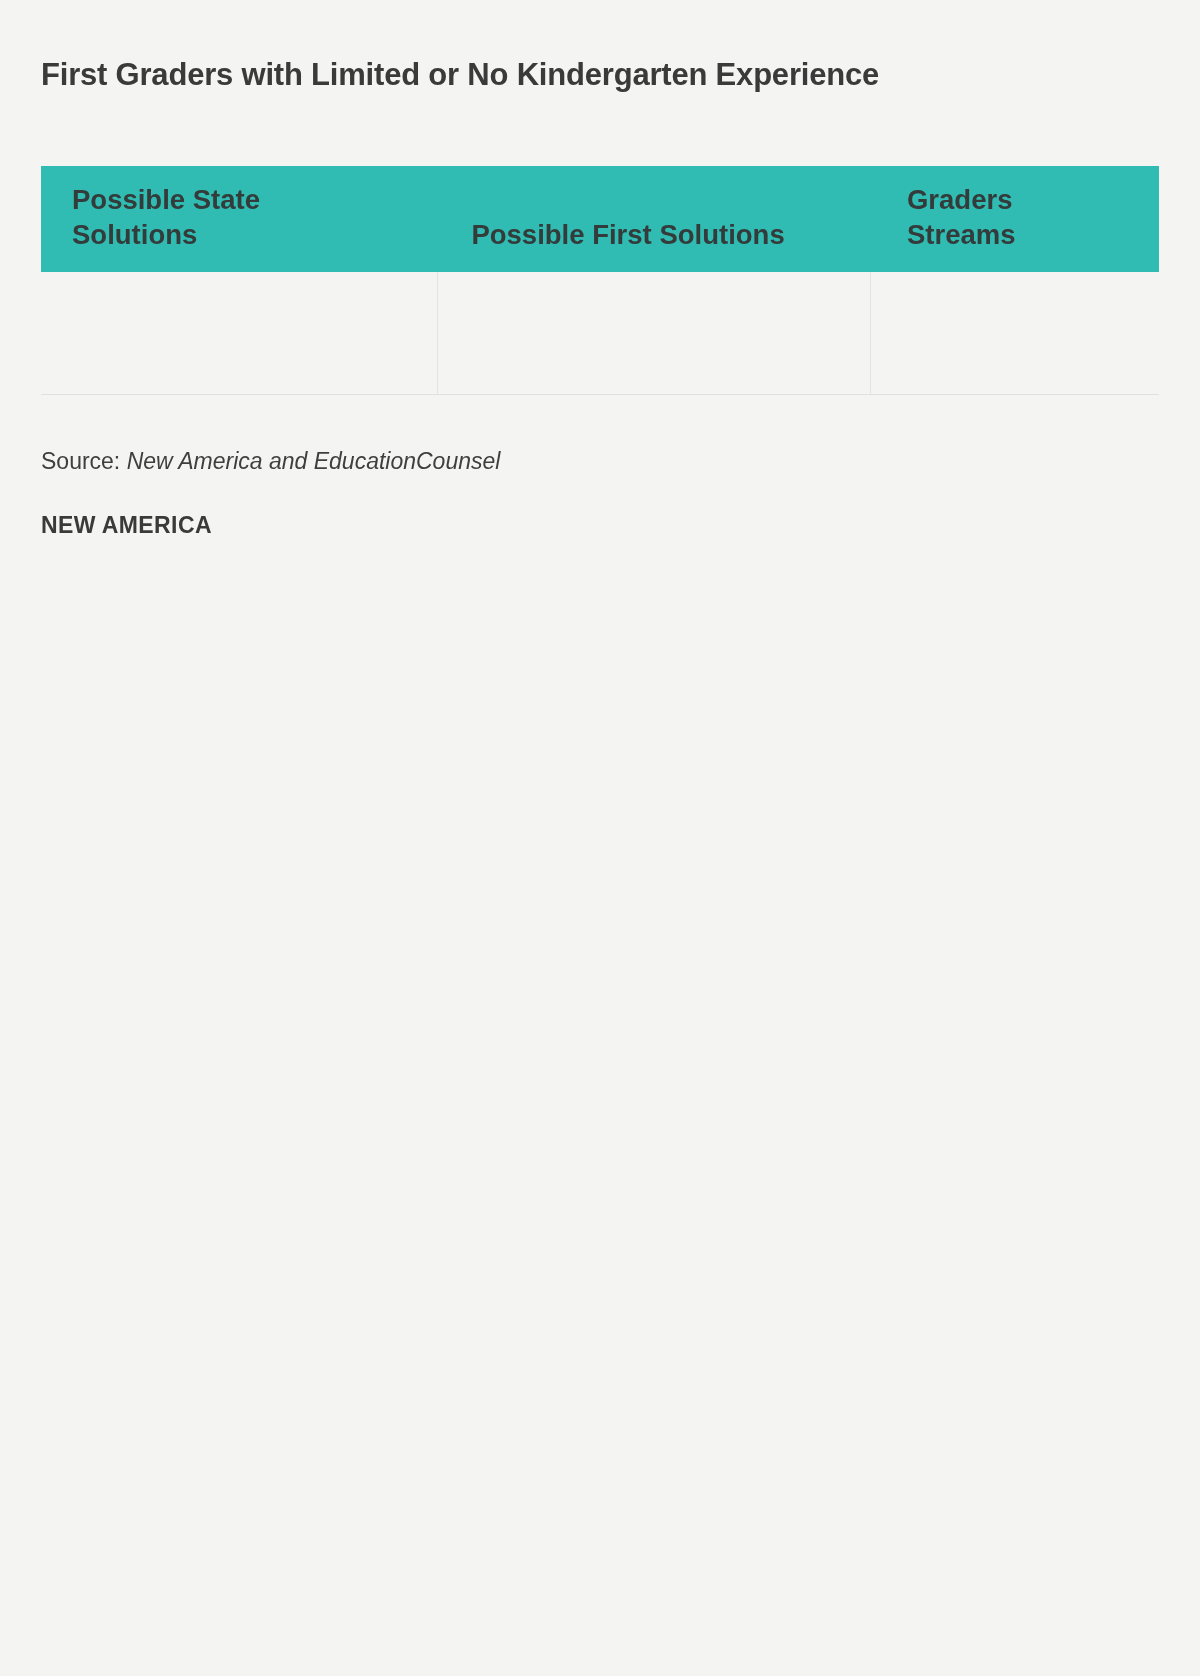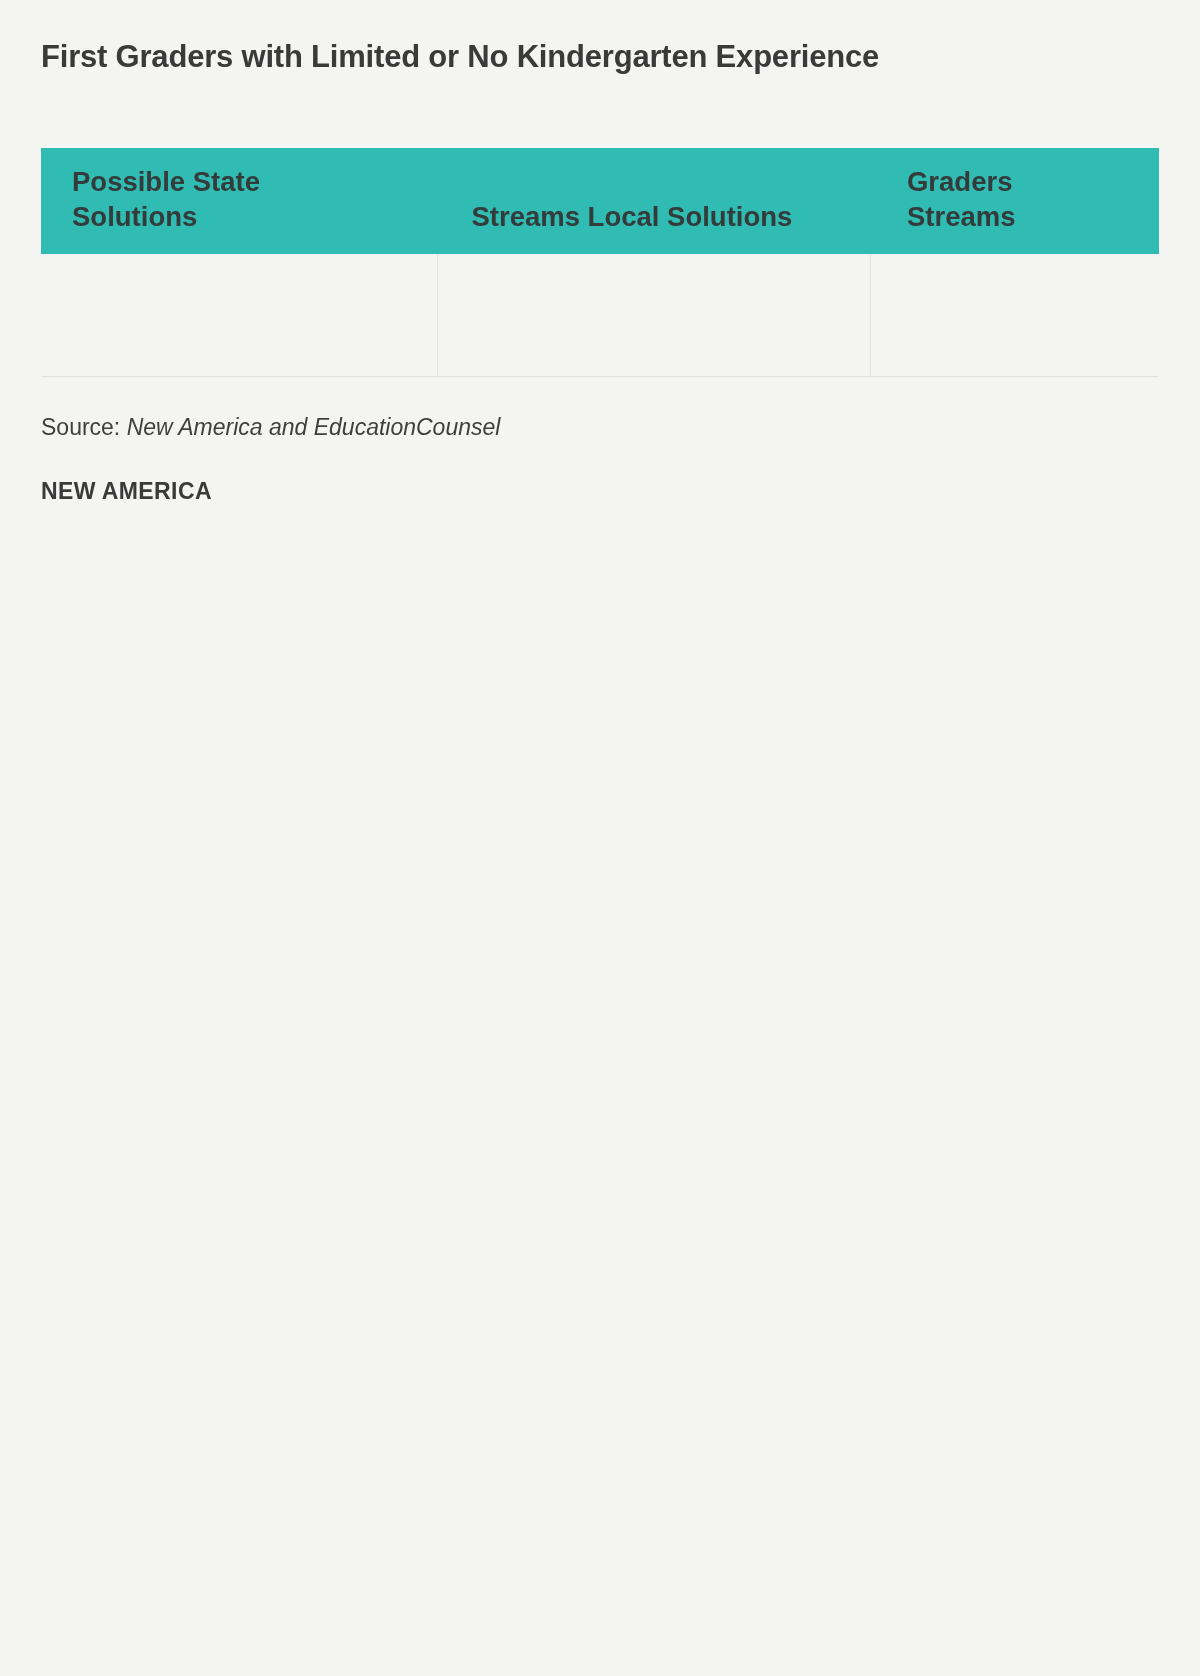--- a/index.html
+++ b/index.html
@@ -3,21 +3,21 @@
 <meta charset="utf-8">
 <style>
   * { margin: 0; padding: 0; box-sizing: border-box; }
   html, body {
     width: 1200px; height: 1676px;
     overflow: hidden;
     background: #f4f4f2;
     font-family: "Liberation Sans", "DejaVu Sans", sans-serif;
     color: #424242;
   }
-  .wrap { padding: 38px 41px 0 41px; }
+  .wrap { padding: 56px 41px 0 41px; }
 
   .title {
     font-size: 31px;
     line-height: 38px;
     font-weight: 700;
     color: #3a3a3a;
     letter-spacing: -0.2px;
   }
 
   .table { margin-top: 72px; width: 1118px; }
@@ -53,21 +53,21 @@
 
   .c0 { width: 396px; }
   .c1 { width: 433px; }
   .c2 { width: 289px; }
 
   .td.c0 { padding: 44px 56px 60px 32px; }
   .td.c1 { padding: 26px 60px 86px 33px; }
   .td.c2 { padding: 62px 14px 60px 30px; }
 
   .source {
-    margin-top: 36px;
+    margin-top: 52px;
     font-size: 23px;
     line-height: 28px;
     color: #3f3f3f;
   }
   .source em { font-style: italic; }
 
   .brand {
     margin-top: 36px;
     font-size: 23px;
     line-height: 28px;
@@ -79,21 +79,21 @@
 </head>
 <body>
 
 <div class="wrap">
   <h1 class="title">First Graders with Limited or No Kindergarten Experience</h1>
 
   <div class="table">
     <div class="thead">
         <div class="th c0">Possible State
 Solutions</div>
-        <div class="th c1">Streams Local Solutions</div>
+        <div class="th c1">Possible First Solutions</div>
         <div class="th c2">Graders
 Streams</div>
       </div>
     <div class="tbody">
         <div class="td c0"></div>
         <div class="td c1"></div>
         <div class="td c2"></div>
       </div>
   </div>
 

